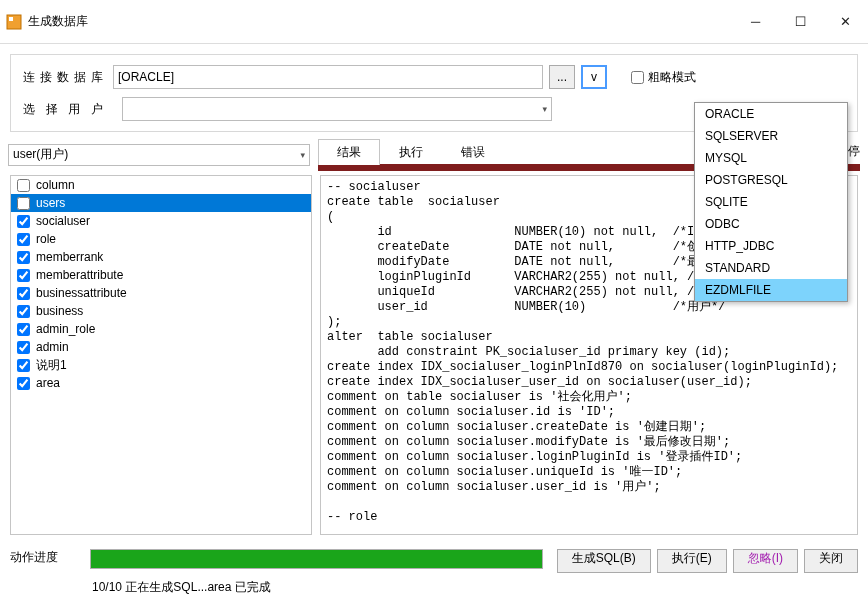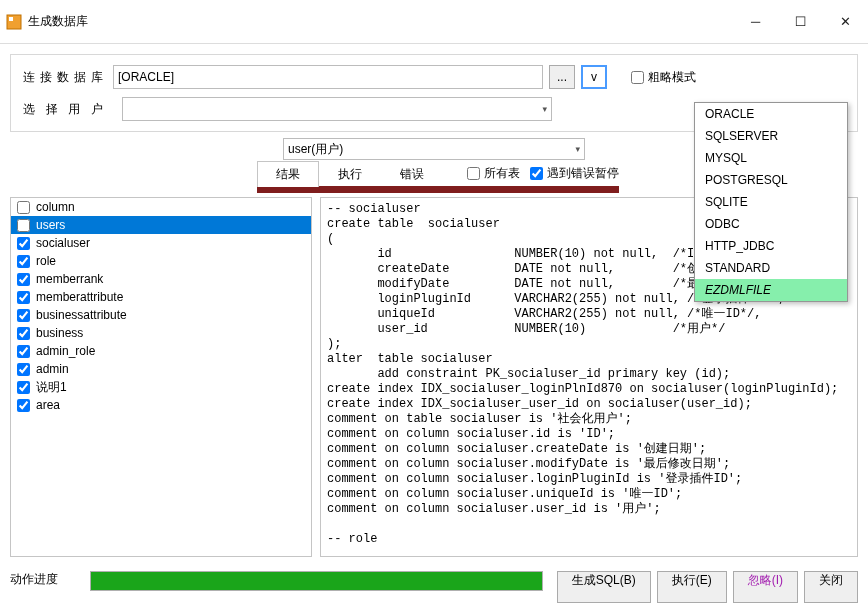--- a/index.html
+++ b/index.html
@@ -17,45 +17,45 @@
 .lbl { width: 90px; font-size: 12px; text-align: justify; text-align-last: justify; padding-right: 10px; }
 .combo { height: 24px; border: 1px solid #bcbcbc; background: #fff; font-size: 12px; display: flex; align-items: center; padding: 0 4px; position: relative; }
 .combo .arrow { position: absolute; right: 4px; font-size: 9px; color: #555; }
 .dbinput { width: 430px; }
 .btn-sm { height: 24px; min-width: 26px; border: 1px solid #aaa; background: #efefef; font-size: 12px; display: flex; align-items: center; justify-content: center; margin-left: 6px; padding: 0 6px; cursor: pointer; }
 .vbtn { border: 2px solid #4a9bff; background: #fff; }
 .chk { display: flex; align-items: center; font-size: 12px; margin-left: 24px; }
 .chk input { margin-right: 4px; width: 13px; height: 13px; }
 .userselect { width: 430px; }
 
-.midrow { display: flex; padding: 0 8px; align-items: center; flex-direction: column; }
+.midrow { display: flex; padding: 0 8px; align-items: center; }
 .tablecombo { width: 302px; height: 22px; }
 .tabbar { display: flex; margin-left: 8px; border-bottom: 7px solid #7f1d1d; flex: 1; font-size: 12px; }
 .tab { padding: 4px 18px; border: 1px solid transparent; border-bottom: none; cursor: pointer; position: relative; top: 1px; }
 .tab.active { border-color: #c5c5c5; background: #fff; }
 
 .workarea { display: flex; padding: 4px 10px 6px 10px; height: 370px; }
 .tablelist { width: 302px; border: 1px solid #c5c5c5; overflow-y: auto; font-size: 12px; }
 .tablelist .item { display: flex; align-items: center; padding: 1px 6px; height: 18px; }
 .tablelist .item.sel { background: #0078d7; color: #fff; }
 .tablelist input { margin-right: 6px; width: 13px; height: 13px; }
 
 .sqlpane { flex: 1; border: 1px solid #c5c5c5; margin-left: 8px; font-family: "Consolas","Courier New",monospace; font-size: 12px; padding: 4px 6px; white-space: pre; overflow: auto; line-height: 15px; position: relative; }
 
 .bottom { display: flex; align-items: flex-start; padding: 8px 10px 4px 10px; }
 .proglabel { font-size: 12px; width: 80px; }
 .progwrap { flex: 1; height: 20px; border: 1px solid #b0b0b0; margin-right: 8px; position: relative; }
 .progfill { background: #1aa51a; height: 100%; }
-.btn { height: 32px; border: 1px solid #aaa; background: #efefef; font-size: 12px; padding: 0 14px; margin-left: 6px; cursor: pointer; }
+.btn { height: 24px; border: 1px solid #aaa; background: #efefef; font-size: 12px; padding: 0 14px; margin-left: 6px; cursor: pointer; }
 .btn.disabled { color: #a21caf; }
 .statusline { font-size: 12px; padding: 2px 0 8px 92px; }
 
 .dropdown { position: absolute; top: 102px; left: 694px; width: 154px; border: 1px solid #959595; background: #fff; box-shadow: 2px 2px 5px rgba(0,0,0,.25); font-size: 12px; z-index: 200; }
 .dropdown .ditem { padding: 4px 10px; cursor: pointer; }
-.dropdown .ditem.hilite { background: #86efac; font-style: italic; }
+.dropdown .ditem.hilite { background: #7dd3fc; }
 </style>
 </head>
 <body>
 
 <div class="titlebar">
   <svg class="appicon" viewBox="0 0 16 16">
       <rect x="1" y="1" width="14" height="14" fill="#f0a030" stroke="#c07000"></rect>
       <rect x="3" y="3" width="4" height="4" fill="#fff"></rect>
     </svg>
   <div class="title">生成数据库</div>

